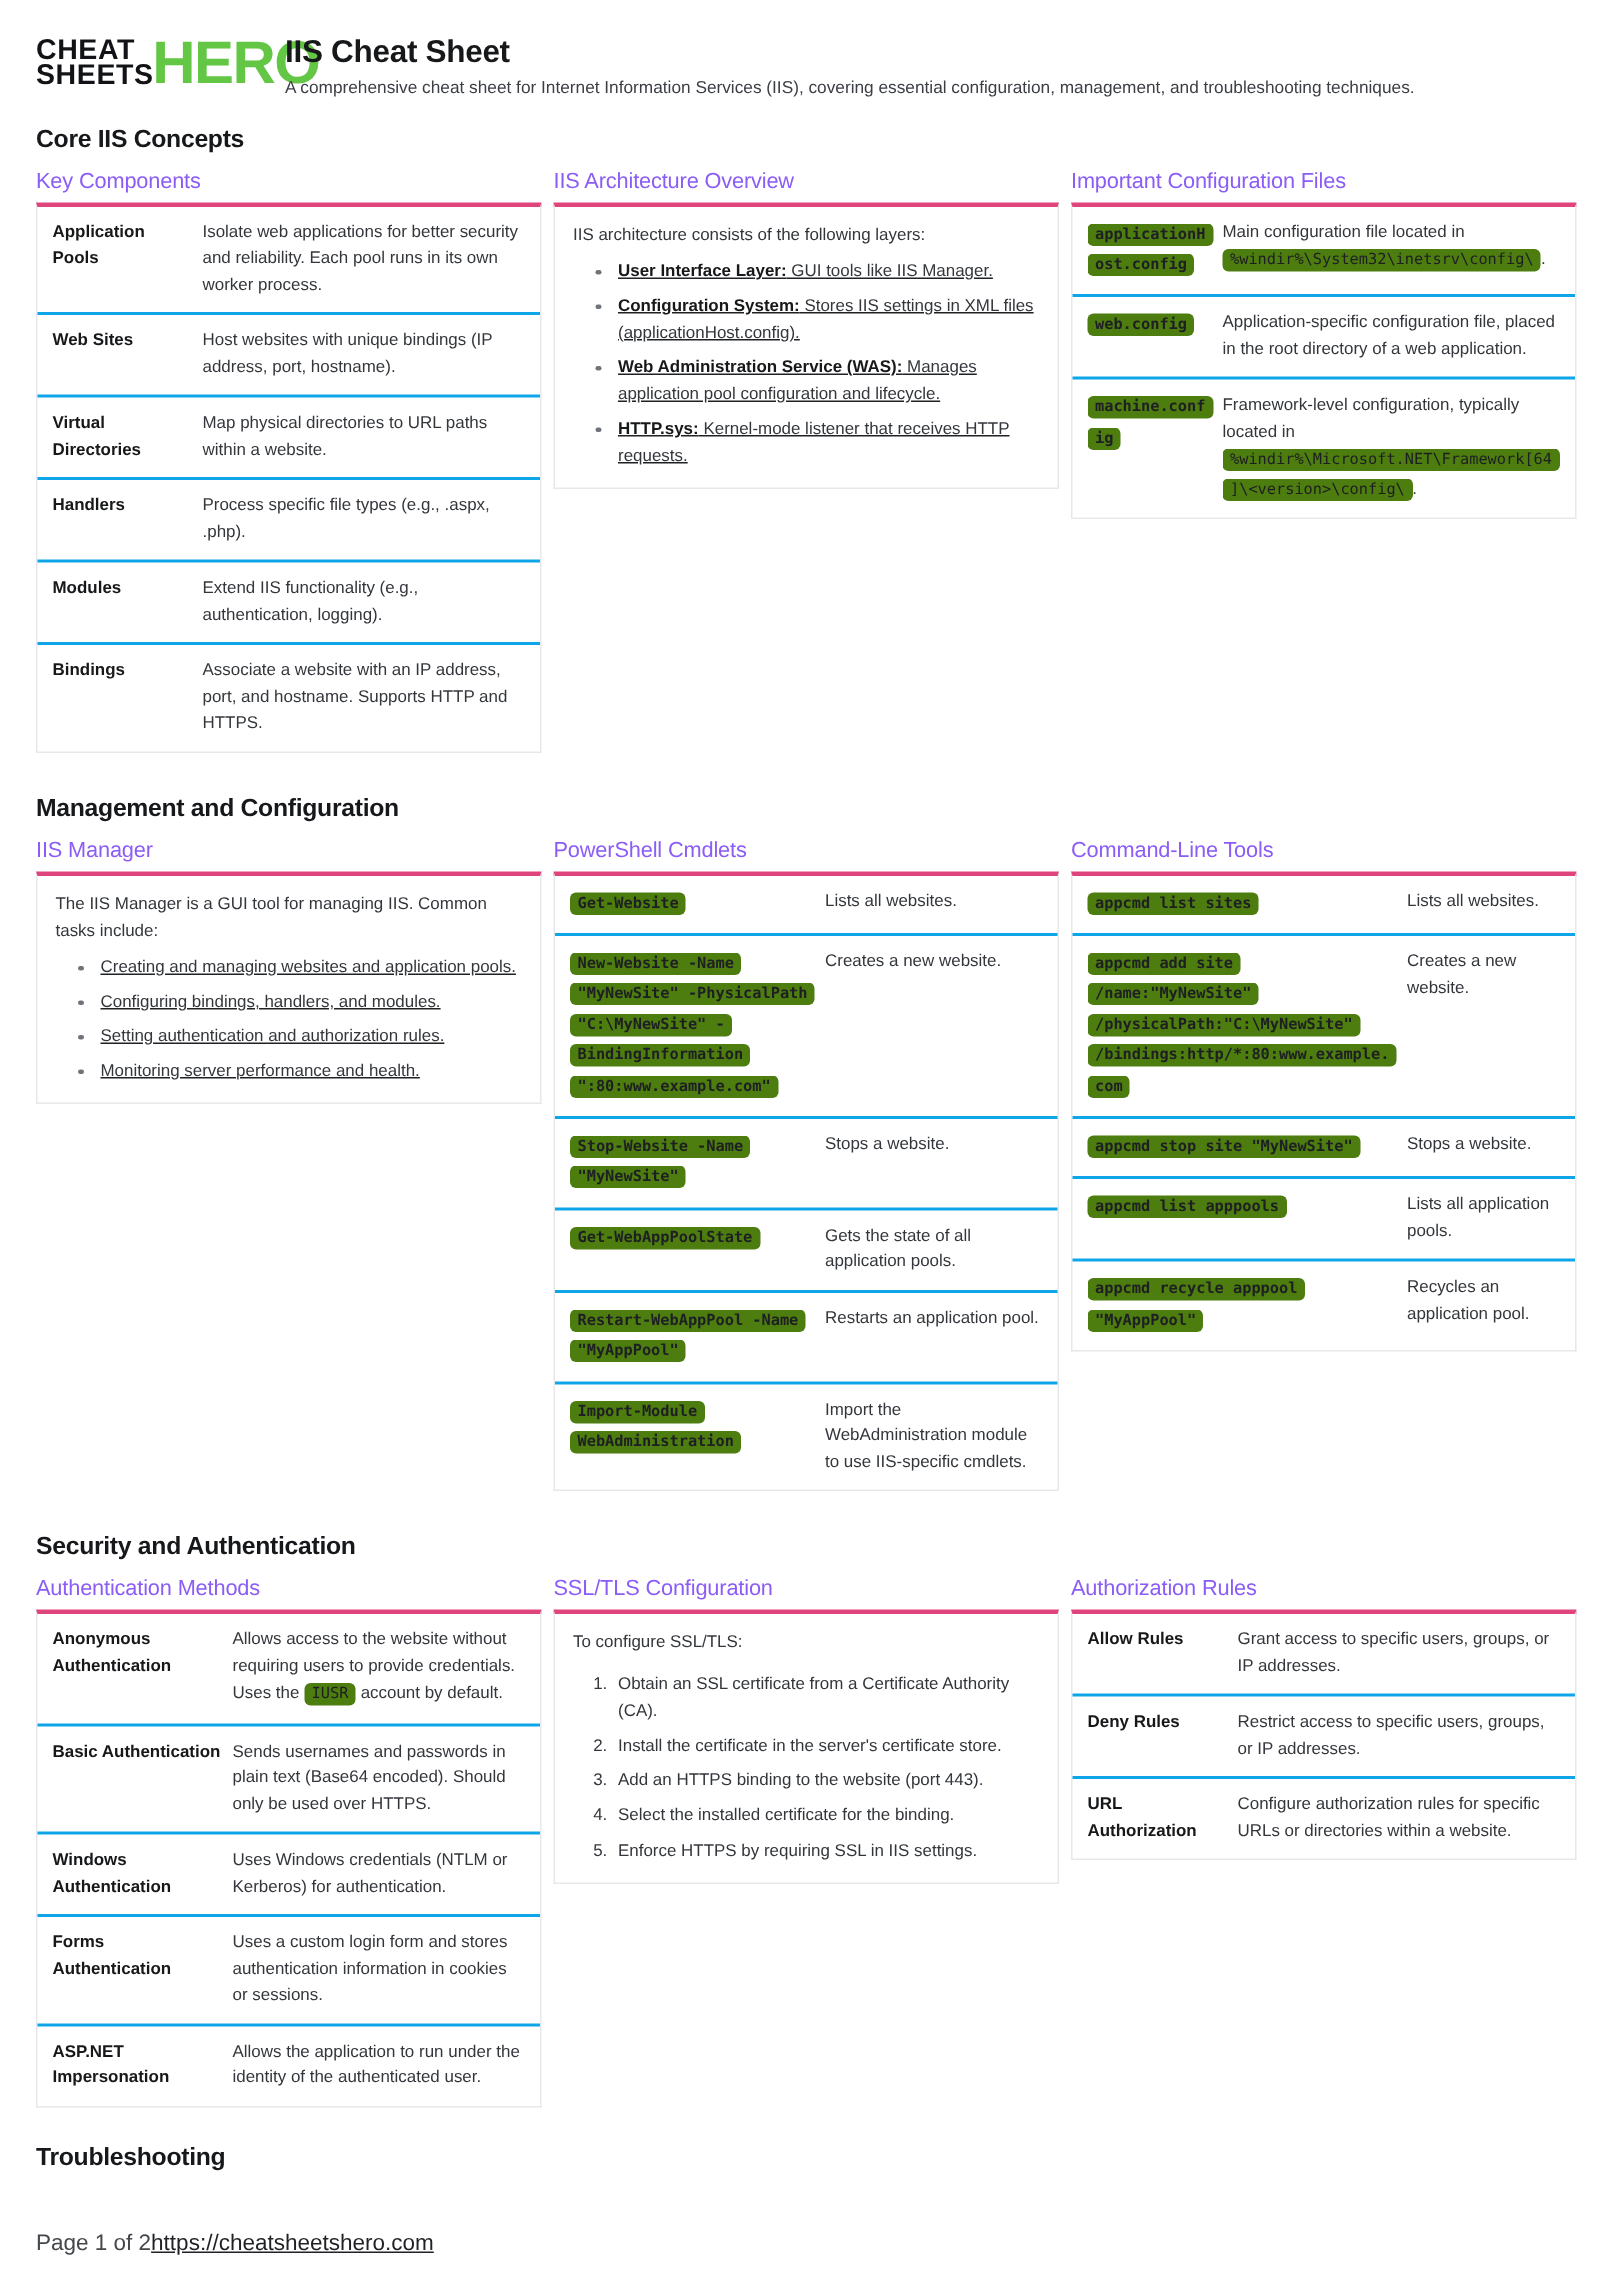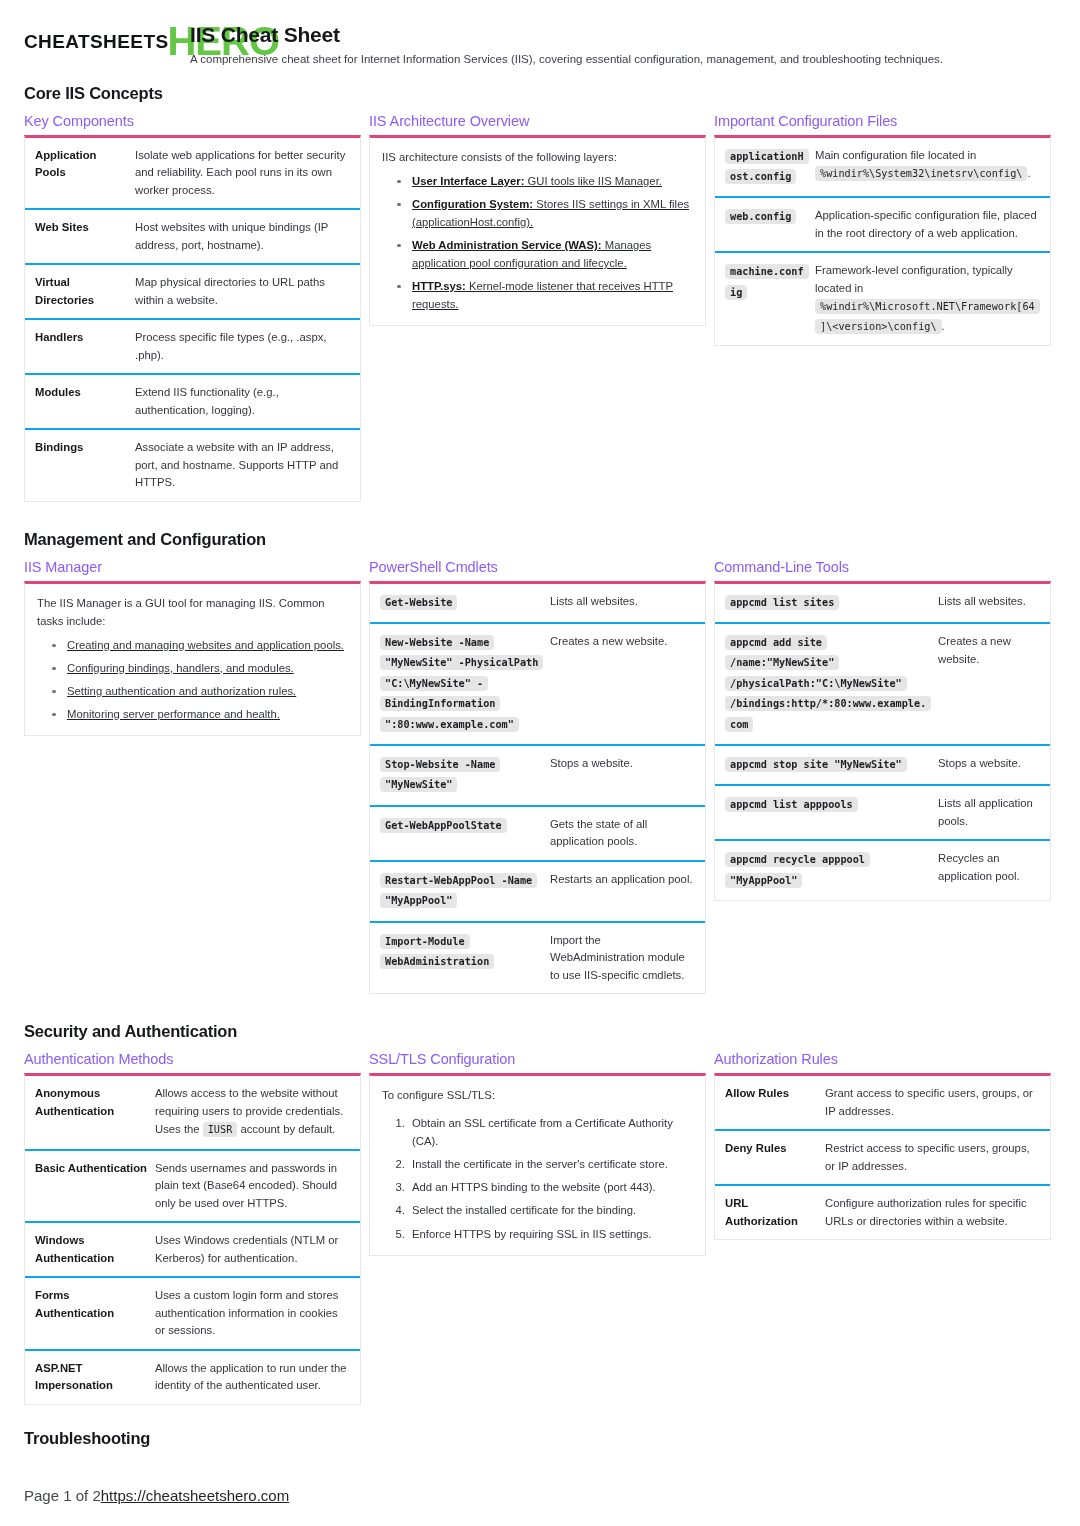--- a/index.html
+++ b/index.html
@@ -35,20 +35,21 @@
     flex: 0 0 148px;
     padding-top: 3px;
   }
   .logo-row {
     display: flex;
     align-items: center;
     line-height: 0.92;
   }
   .logo-left {
     display: flex;
+    flex-direction: column;
     font-weight: 800;
     font-size: 19px;
     letter-spacing: 0.4px;
     color: #111316;
   }
   .logo-hero {
     font-weight: 800;
     font-size: 40px;
     letter-spacing: -1px;
     color: #63c645;
@@ -129,21 +130,21 @@
   
   .drow.wide .dterm { flex: 0 0 112px; }
   .drow.code .dterm { flex: 0 0 82px; }
   .drow.cmd .dterm { flex: 0 0 162px; }
   .drow.cmd2 .dterm { flex: 0 0 205px; }
 
   
   code, .chip {
     font-family: "DejaVu Sans Mono", "Liberation Mono", monospace;
     font-size: 10.2px;
-    background: #e5e5e5;
+    background: #4d7c0f;
     border-radius: 4px;
     padding: 2px 5px;
     color: #1d1f22;
     line-height: 1.9;
     white-space: normal;
     word-break: break-word;
     box-decoration-break: clone;
     -webkit-box-decoration-break: clone;
   }
   .codeterm code { line-height: 2.0; }

